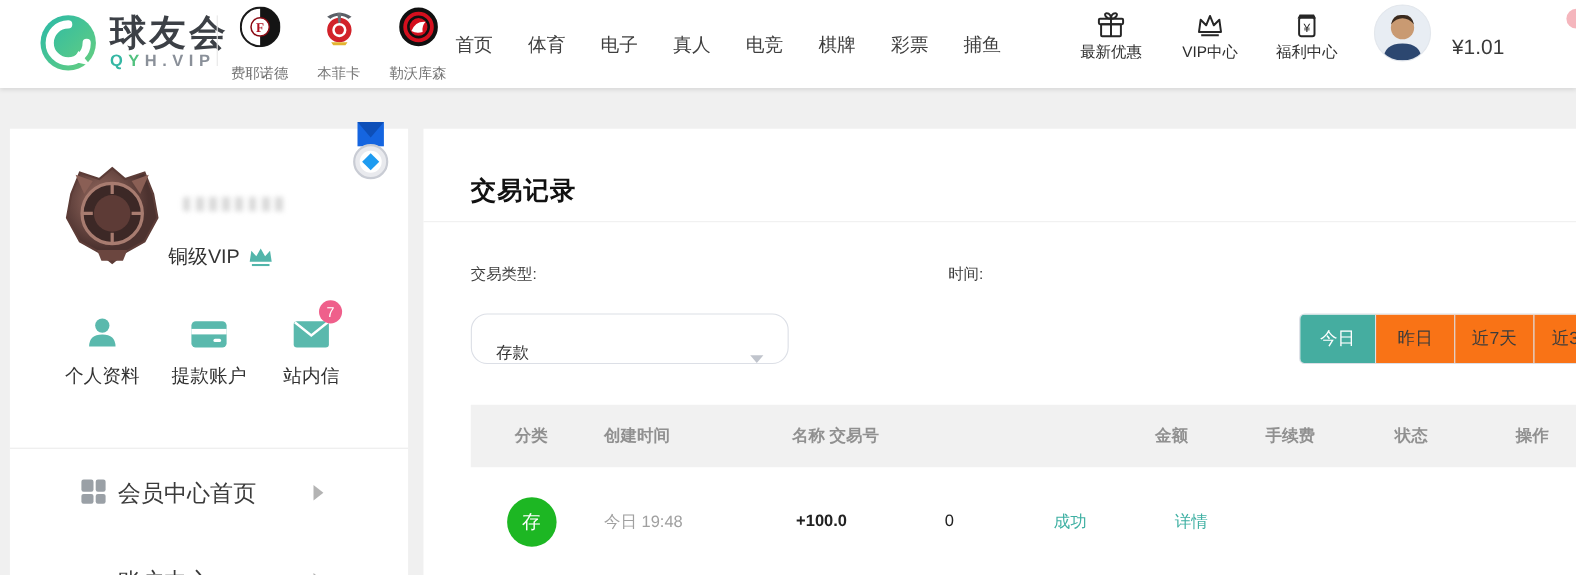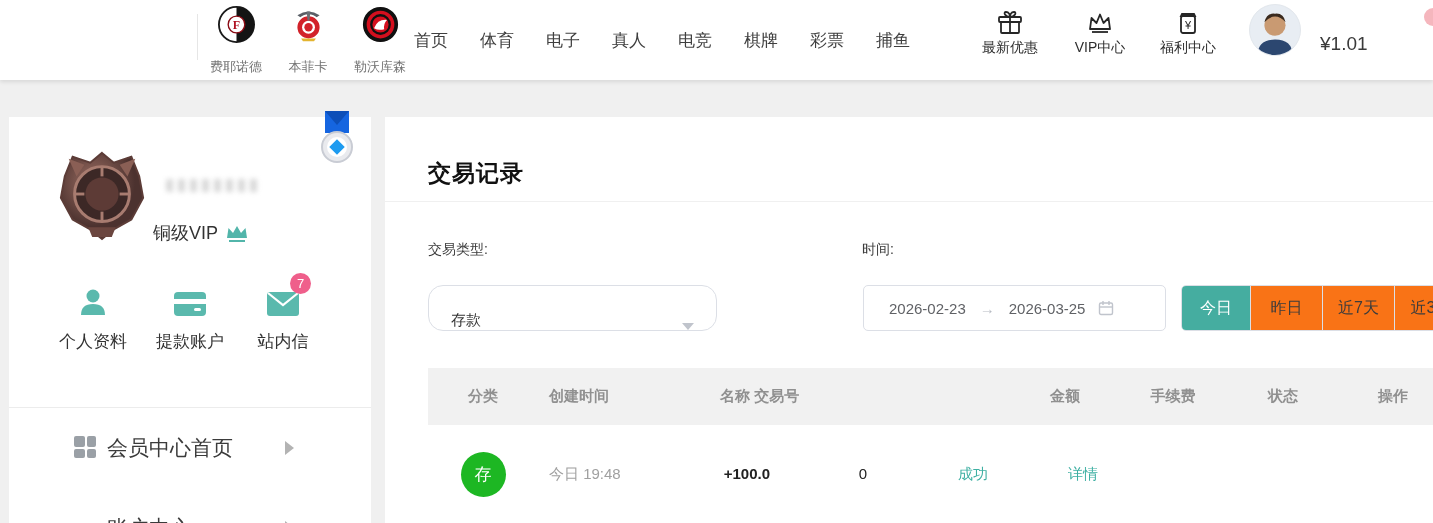--- a/index.html
+++ b/index.html
@@ -109,20 +109,37 @@
   .tx-order { font-size:15px; color:#a8a8a8; margin-top:12px; }
   .amount { font-size:15px; font-weight:600; color:#222; }
   .fee { font-size:15px; color:#222; }
   .status-ok { font-size:15px; color:#3fb0a3; }
   .action-link { font-size:15px; color:#3fb0a3; cursor:pointer; }
 </style>
 </head>
 <body>
 
 <div class="header">
+  <div class="logo-wrap">
+    <svg class="logo-icon" viewBox="0 0 60 60">
+      <defs>
+          <linearGradient id="lg" x1="0" y1="0" x2="1" y2="1">
+        <stop offset="0" stop-color="#2ab9a8"></stop>
+            <stop offset="1" stop-color="#67cf7e"></stop>
+      </linearGradient>
+        </defs>
+      <circle cx="30" cy="30" r="27" fill="url(#lg)"></circle>
+      <path d="M30 12 a18 18 0 1 0 18 18" stroke="#fff" stroke-width="8" fill="none" stroke-linecap="round"></path>
+      <path d="M40 38 L52 52 L34 48 Z" fill="#fff"></path>
+    </svg>
+    <div class="brand-text">
+      <div class="brand-cn">球友会</div>
+      <div class="brand-sub"><span class="accent">Q</span><span class="accent2">Y</span><span class="rest">H.VIP</span></div>
+    </div>
+  </div>
   <div class="logo-divider"></div>
 
   <div class="partners">
     <div class="partner">
       <svg viewBox="0 0 40 40">
         <circle cx="20" cy="20" r="19" fill="#fff" stroke="#1a1a1a" stroke-width="2"></circle>
         <path d="M20 1 a19 19 0 0 1 0 38 Z" fill="#141414"></path>
         <circle cx="20" cy="20" r="9" fill="#fff" stroke="#8a0b14" stroke-width="1.5"></circle>
         <text x="20" y="25" font-size="13" font-weight="bold" fill="#b01020" text-anchor="middle" font-family="Liberation Serif, serif">F</text>
       </svg>
@@ -288,31 +305,20 @@
   <div class="title-divider"></div>
 
   <div class="filter-label fl-type">交易类型:</div>
   <div class="filter-label fl-time">时间:</div>
 
   <div class="select-box">
     <span class="select-value">存款</span>
     <span class="select-caret"></span>
   </div>
 
-  <div class="date-box">
-    <span class="date-val d-from">2026-02-23</span>
-    <span class="date-arrow">→</span>
-    <span class="date-val d-to">2026-03-25</span>
-    <svg class="cal-icon" viewBox="0 0 16 16" fill="none" stroke="#c0c4cc" stroke-width="1.4">
-      <rect x="1.5" y="3" width="13" height="11.5" rx="1.5"></rect>
-      <line x1="5" y1="1" x2="5" y2="5"></line>
-        <line x1="11" y1="1" x2="11" y2="5"></line>
-      <line x1="1.5" y1="7" x2="14.5" y2="7"></line>
-    </svg>
-  </div>
 
   <div class="quick-group">
     <button class="qbtn qb-1 active">今日</button>
     <button class="qbtn qb-2">昨日</button>
     <button class="qbtn qb-3">近7天</button>
     <button class="qbtn qb-4">近30天</button>
   </div>
 
   <div class="table">
     <div class="t-head">

